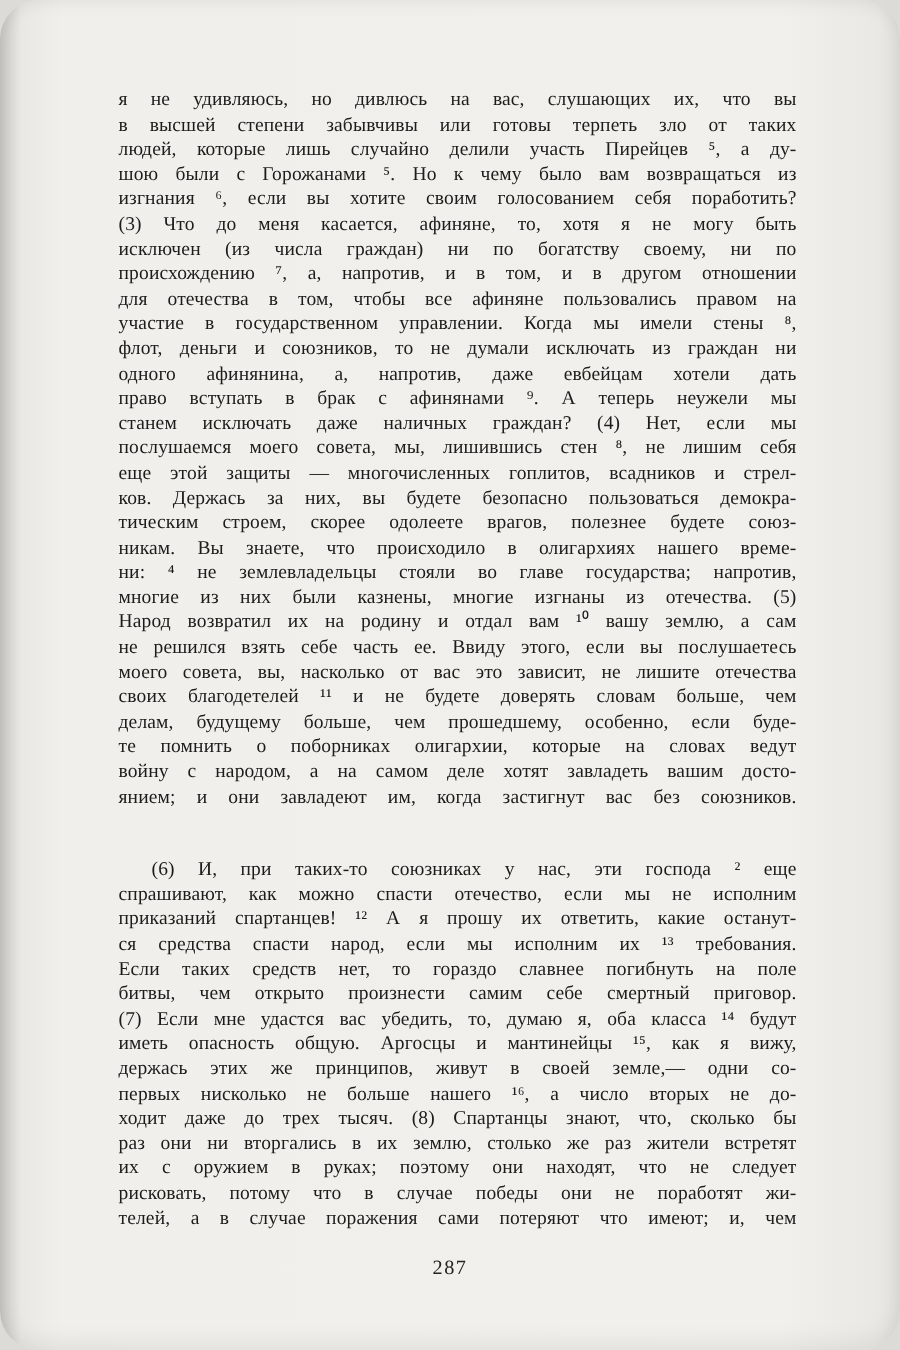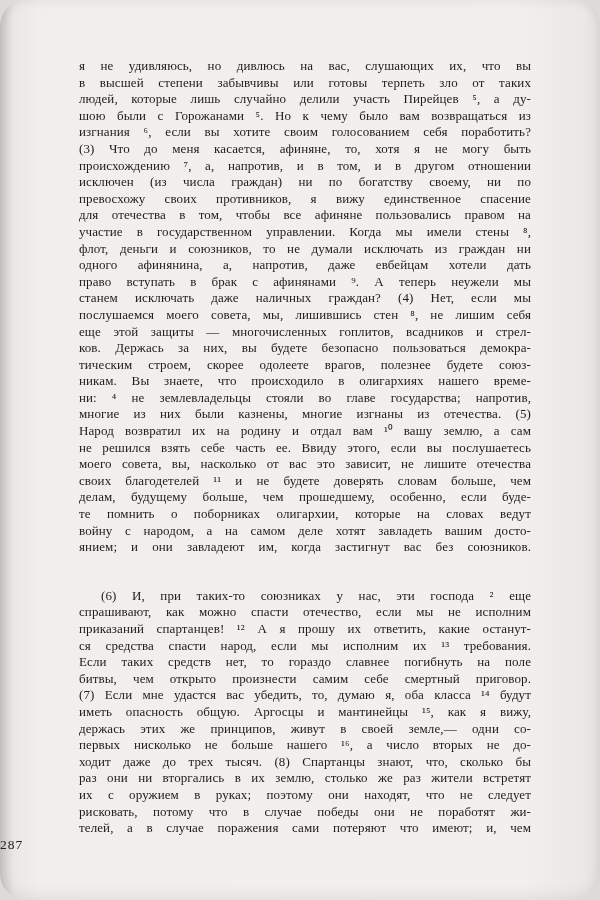--- a/index.html
+++ b/index.html
@@ -38,40 +38,40 @@
   }
   .paragraph.indent .line:first-child {
     padding-left: 22px;
     margin-top: 32px;
   }
   .page-number {
     position: absolute;
     top: 837px;
     left: 0;
     right: 0;
+    text-align: center;
     font-size: 13.5px;
     color: #24231f;
     letter-spacing: 1px;
   }
 </style>
 </head>
 <body>
 
 <div class="scan-page">
   <div class="text-block" id="text-block">
       <div class="paragraph">
         <div class="line">я не удивляюсь, но дивлюсь на вас, слушающих их, что вы</div>
         <div class="line">в высшей степени забывчивы или готовы терпеть зло от таких</div>
         <div class="line">людей, которые лишь случайно делили участь Пирейцев ⁵, а ду-</div>
         <div class="line">шою были с Горожанами ⁵. Но к чему было вам возвращаться из</div>
         <div class="line">изгнания ⁶, если вы хотите своим голосованием себя поработить?</div>
         <div class="line">(3) Что до меня касается, афиняне, то, хотя я не могу быть</div>
+        <div class="line">исключен (из числа граждан) ни по богатству своему, ни по</div>
         <div class="line">происхождению ⁷, а, напротив, и в том, и в другом отношении</div>
-        <div class="line">исключен (из числа граждан) ни по богатству своему, ни по</div>
-        <div class="line">превосхожу своих противников, я вижу единственное спасение</div>
         <div class="line">для отечества в том, чтобы все афиняне пользовались правом на</div>
         <div class="line">участие в государственном управлении. Когда мы имели стены ⁸,</div>
         <div class="line">флот, деньги и союзников, то не думали исключать из граждан ни</div>
         <div class="line">одного афинянина, а, напротив, даже евбейцам хотели дать</div>
         <div class="line">право вступать в брак с афинянами ⁹. А теперь неужели мы</div>
         <div class="line">станем исключать даже наличных граждан? (4) Нет, если мы</div>
         <div class="line">послушаемся моего совета, мы, лишившись стен ⁸, не лишим себя</div>
         <div class="line">еще этой защиты — многочисленных гоплитов, всадников и стрел-</div>
         <div class="line">ков. Держась за них, вы будете безопасно пользоваться демокра-</div>
         <div class="line">тическим строем, скорее одолеете врагов, полезнее будете союз-</div>

